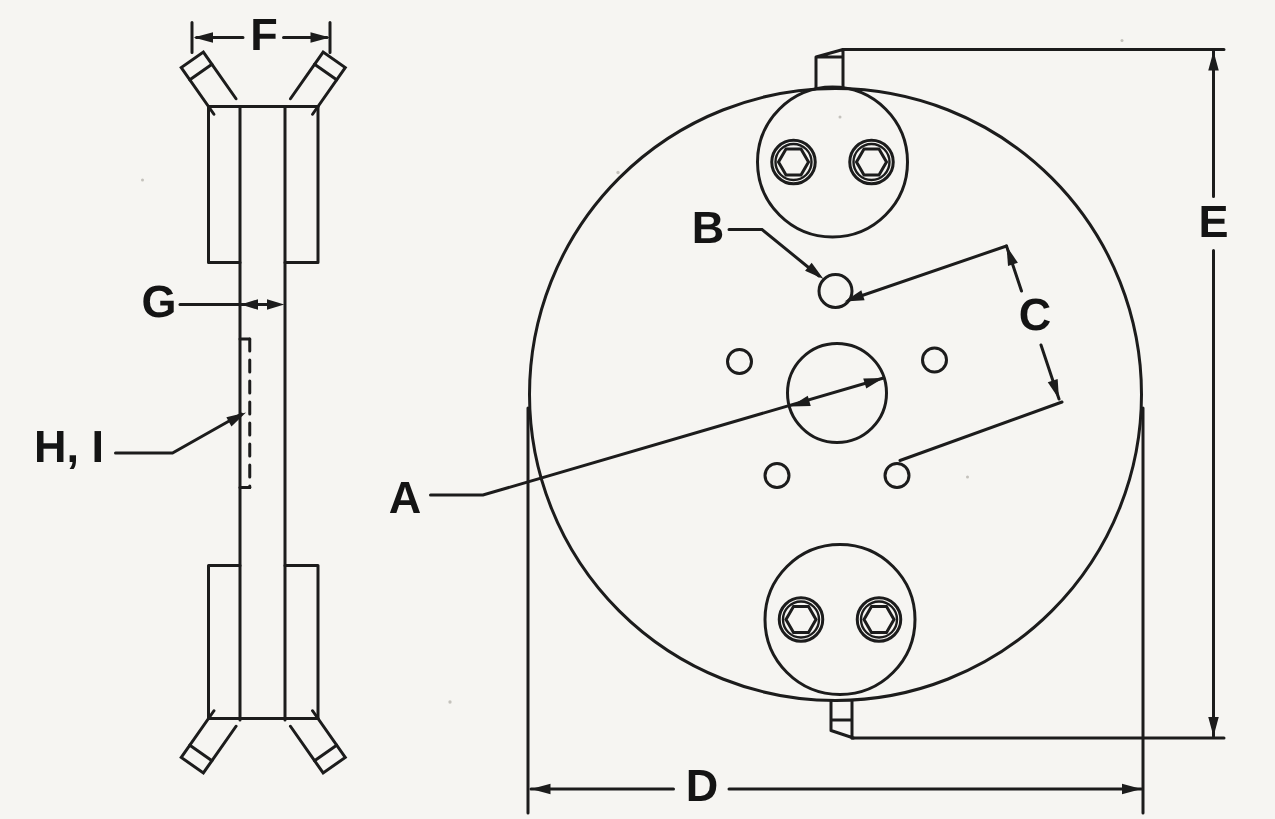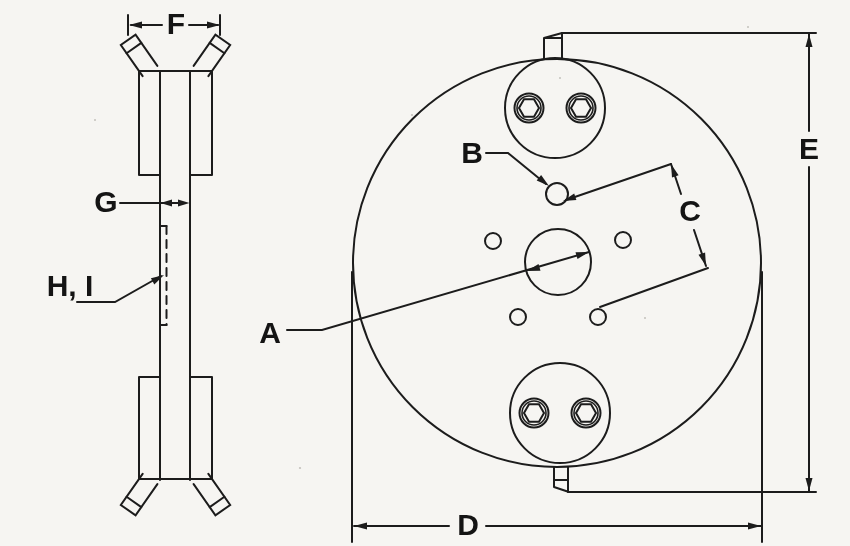--- a/index.html
+++ b/index.html
@@ -176,15 +176,15 @@
     </g>
   </svg>
 
   <div class="dim-label" style="left:270px;top:333px;">A</div>
   <div class="dim-label" style="left:472px;top:153px;">B</div>
   <div class="dim-label" style="left:690px;top:211px;">C</div>
   <div class="dim-label" style="left:468px;top:525px;">D</div>
   <div class="dim-label" style="left:809px;top:149px;">E</div>
   <div class="dim-label" style="left:176px;top:24px;">F</div>
   <div class="dim-label" style="left:106px;top:202px;">G</div>
-  <div class="dim-label" style="left:46px;top:286px;margin-left:24px;">H, I</div>
+  <div class="dim-label" style="left:46px;top:299px;">H, I</div>
 
 </div>
 
 </body></html>

